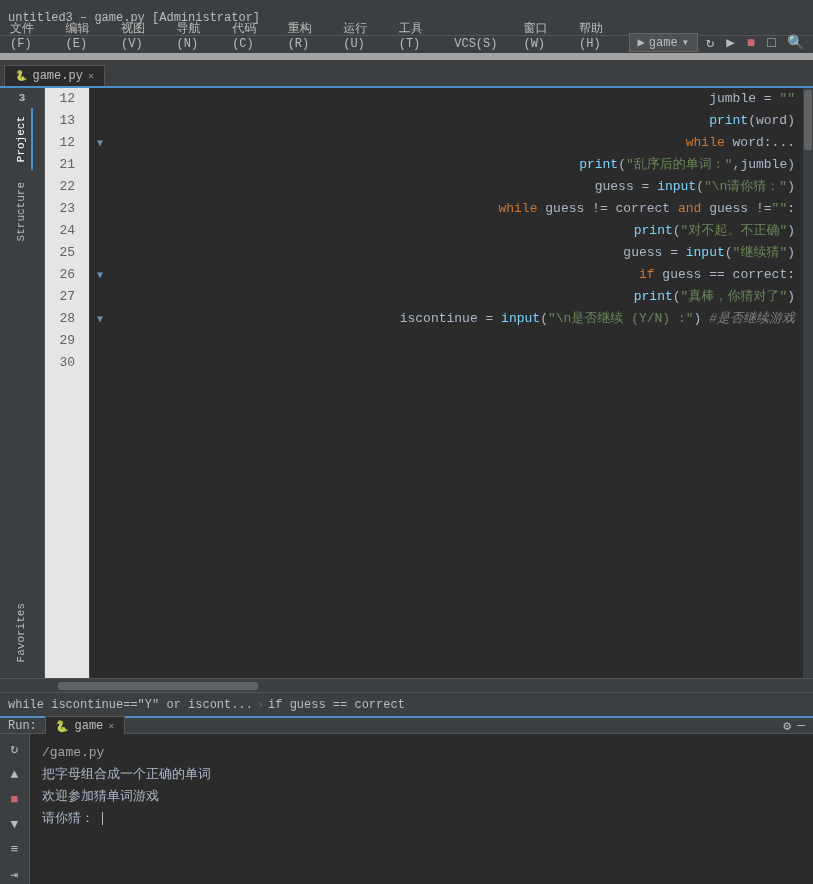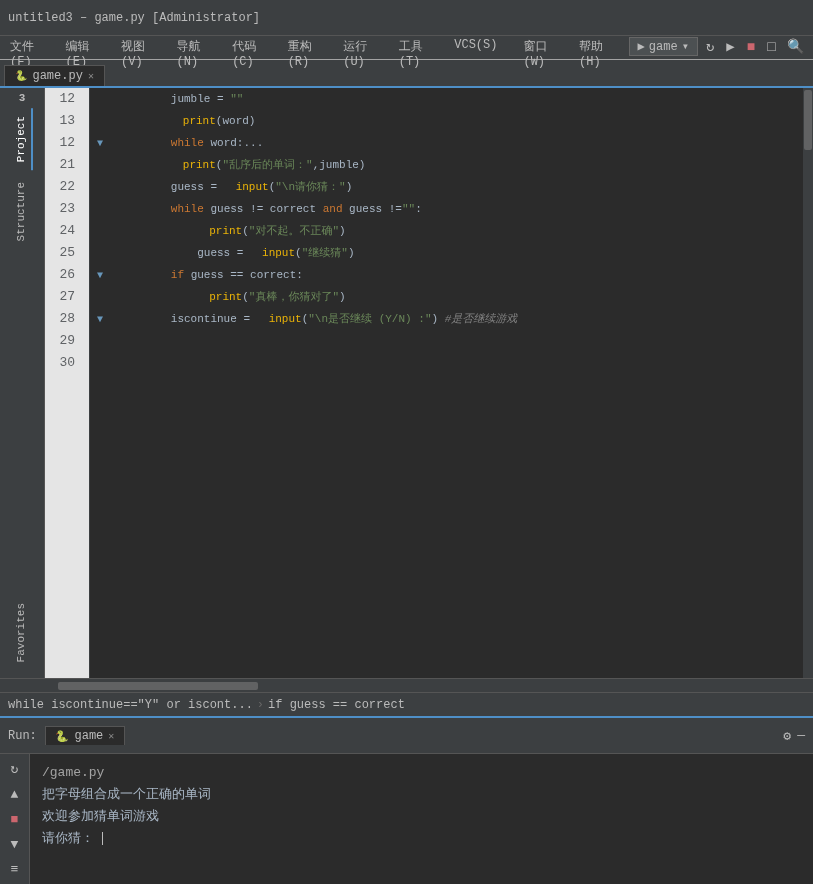--- a/index.html
+++ b/index.html
@@ -22,24 +22,24 @@
       border-bottom: 1px solid #555;
       display: flex;
       align-items: center;
       height: 36px;
     }
 
     
     .menu-bar {
       background: #3c3f41;
       display: flex;
-      align-items: flex-start;
+      align-items: flex-end;
       height: 24px;
       padding: 0 4px;
-      border-bottom: 1px solid #a3a3a3;
+      border-bottom: 7px solid #a3a3a3;
       gap: 14px;
     }
     .menu-item {
       color: #bbbbbb;
       font-size: 12px;
       padding: 2px 6px;
       cursor: pointer;
     }
     .menu-right {
       margin-left: auto;
@@ -155,29 +155,30 @@
       overflow: auto;
       padding-left: 8px;
       padding-right: 8px;
     }
 
     .code-line {
       height: 22px;
       display: flex;
       align-items: center;
       white-space: pre;
-      font-size: 11px;
+      font-size: 13px;
       line-height: 22px;
+      justify-content: flex-end;
     }
 
     
     .kw { color: #cc7832; font-weight: normal; } 
     .str { color: #6a8759; } 
     .var { color: #a9b7c6; } 
-    .fn { color: #eab308; margin-left: 12px; } 
+    .fn { color: #7dd3fc; } 
     .op { color: #a9b7c6; } 
     .comment { color: #808080; font-style: italic; }
 
     
     .gutter-col {
       width: 20px;
       background: #2b2b2b;
       display: flex;
       flex-direction: column;
     }
@@ -221,21 +222,21 @@
 
     
     .run-panel {
       border-top: 2px solid #4e8fc7;
       background: #2b2b2b;
     }
     .run-tab-bar {
       background: #3c3f41;
       display: flex;
       align-items: center;
-      height: 36px;
+      height: 16px;
       border-bottom: 1px solid #555;
     }
     .run-label {
       color: #bbbbbb;
       font-size: 12px;
       padding: 0 8px;
     }
     .run-tab {
       display: flex;
       align-items: center;

